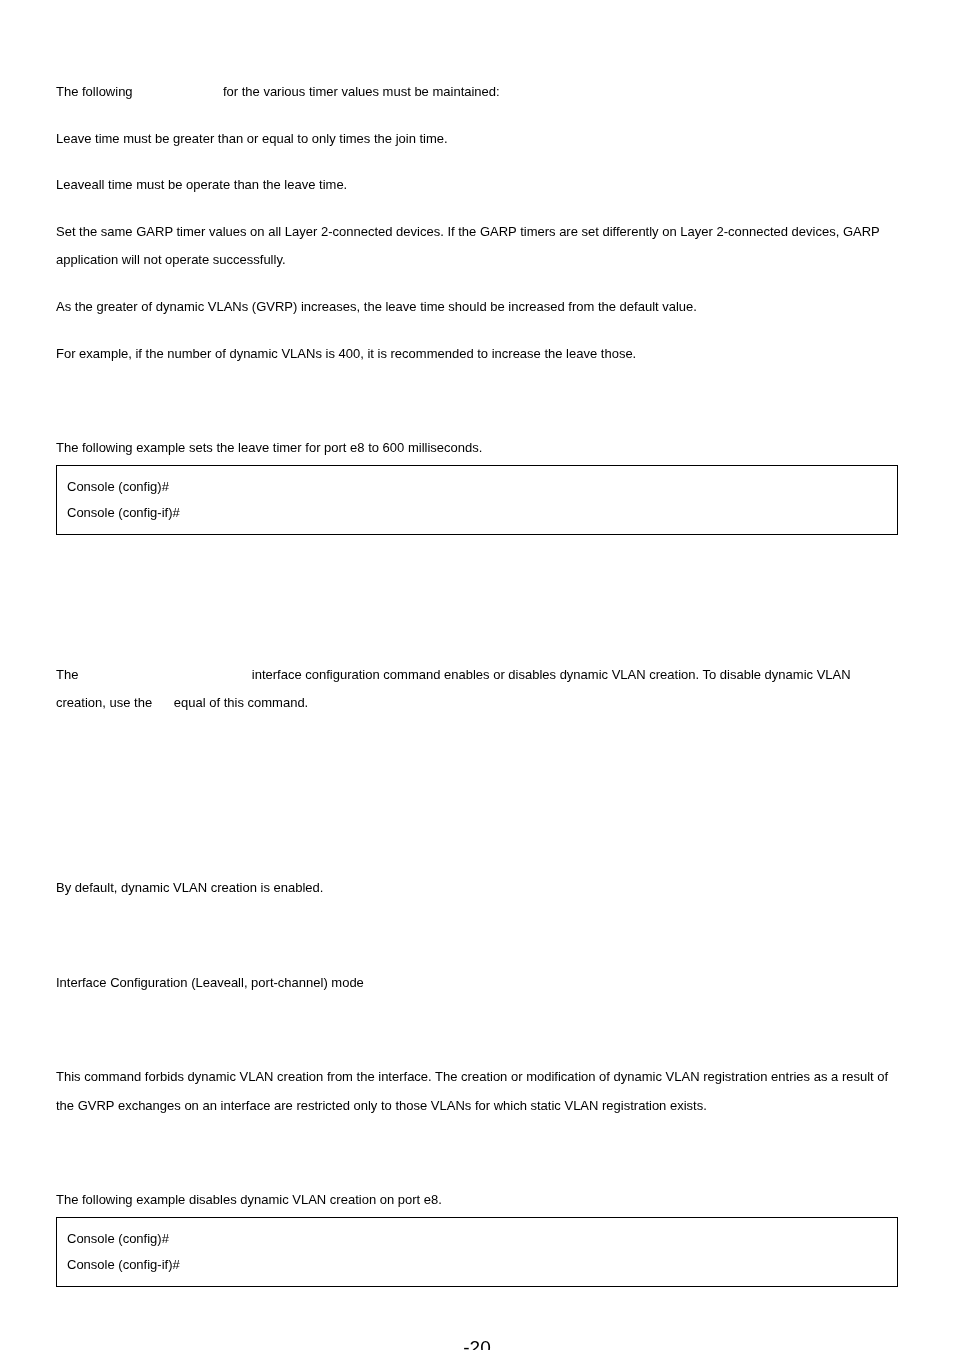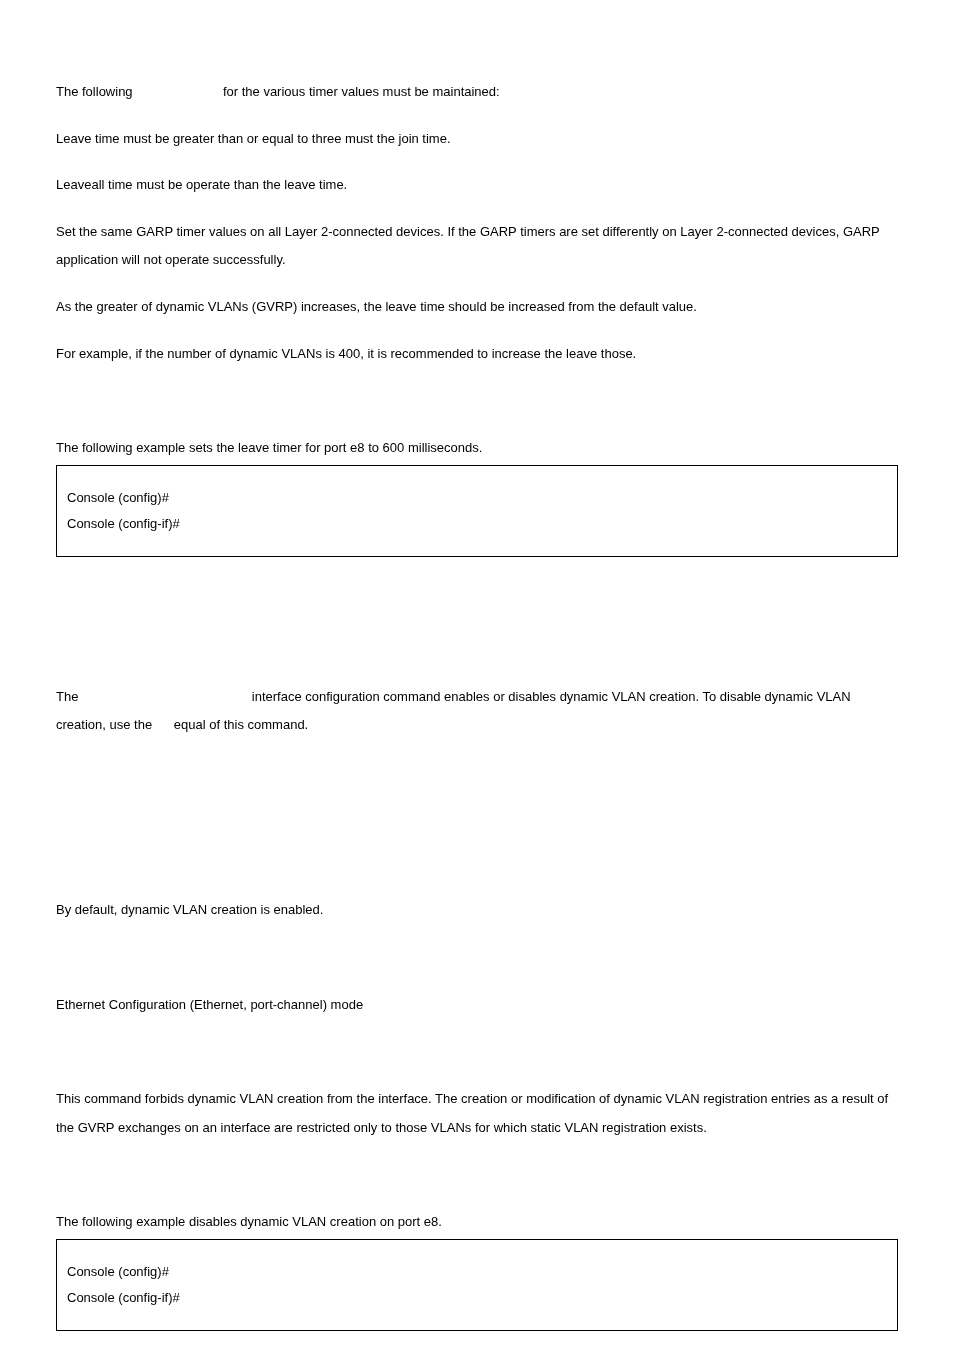--- a/index.html
+++ b/index.html
@@ -9,42 +9,42 @@
     font-size: 13px;
     line-height: 2.2;
     color: #000;
     background: #fff;
     width: 954px;
     box-sizing: border-box;
   }
   .para { margin: 18px 0 2px 0; }
   .codeblock {
     border: 1px solid #000;
-    padding: 19px 10px;
+    padding: 8px 10px;
     margin-top: 0;
     line-height: 2.0;
   }
   .pagenum {
     text-align: center;
     margin-top: 40px;
     font-size: 19px;
   }
   .gap-sm { height: 18px; }
   .gap-md { height: 46px; }
   .gap-lg { height: 90px; }
 </style>
 </head>
 <body>
 
 <div class="para">
   <span>The following </span>
   <span>&nbsp;&nbsp;&nbsp;&nbsp;&nbsp;&nbsp;&nbsp;&nbsp;&nbsp;&nbsp;&nbsp;&nbsp;&nbsp;&nbsp;&nbsp;&nbsp;&nbsp;&nbsp;&nbsp;&nbsp;&nbsp;&nbsp;&nbsp;</span>
   <span> for the various timer values must be maintained:</span>
 </div>
-<div class="para">Leave time must be greater than or equal to three must the join time.</div>
+<div class="para">Leave time must be greater than or equal to only times the join time.</div>
 <div class="para">Leaveall time must be operate than the leave time.</div>
 <div class="para">Set the same GARP timer values on all Layer 2-connected devices. If the GARP timers are set differently on Layer 2-connected devices, GARP application will not operate successfully.</div>
 <div class="para">As the greater of dynamic VLANs (GVRP) increases, the leave time should be increased from the default value.</div>
 <div class="para">For example, if the number of dynamic VLANs is 400, it is recommended to increase the leave those.</div>
 
 <div class="gap-md"></div>
 
 <div class="para">The following example sets the leave timer for port e8 to 600 milliseconds.</div>
 <div class="codeblock">
   <div>Console (config)#</div>
@@ -62,21 +62,21 @@
   <span> equal of this command.</span>
 </div>
 
 <div class="gap-lg"></div>
 <div class="gap-md"></div>
 
 <div class="para">By default, dynamic VLAN creation is enabled.</div>
 
 <div class="gap-md"></div>
 
-<div class="para">Ethernet Configuration (Ethernet, port-channel) mode</div>
+<div class="para">Interface Configuration (Leaveall, port-channel) mode</div>
 
 <div class="gap-md"></div>
 
 <div class="para">This command forbids dynamic VLAN creation from the interface. The creation or modification of dynamic VLAN registration entries as a result of the GVRP exchanges on an interface are restricted only to those VLANs for which static VLAN registration exists.</div>
 
 <div class="gap-md"></div>
 
 <div class="para">The following example disables dynamic VLAN creation on port e8.</div>
 <div class="codeblock">
   <div>Console (config)#</div>

